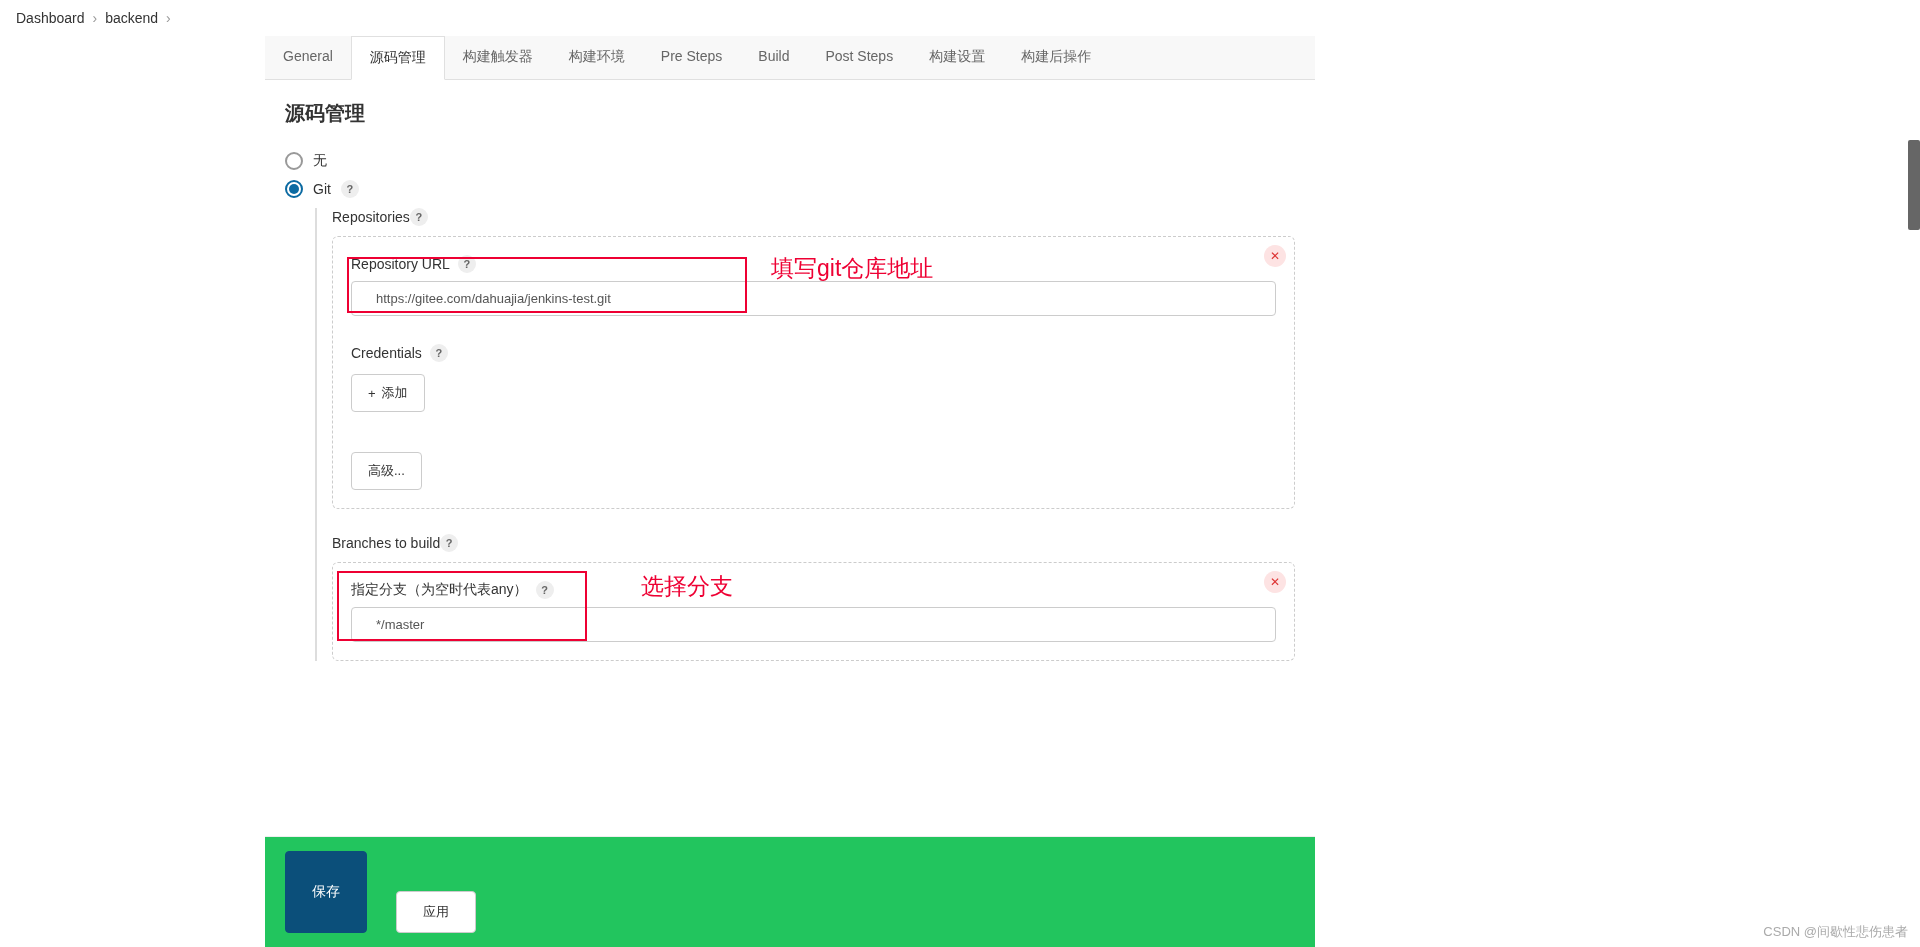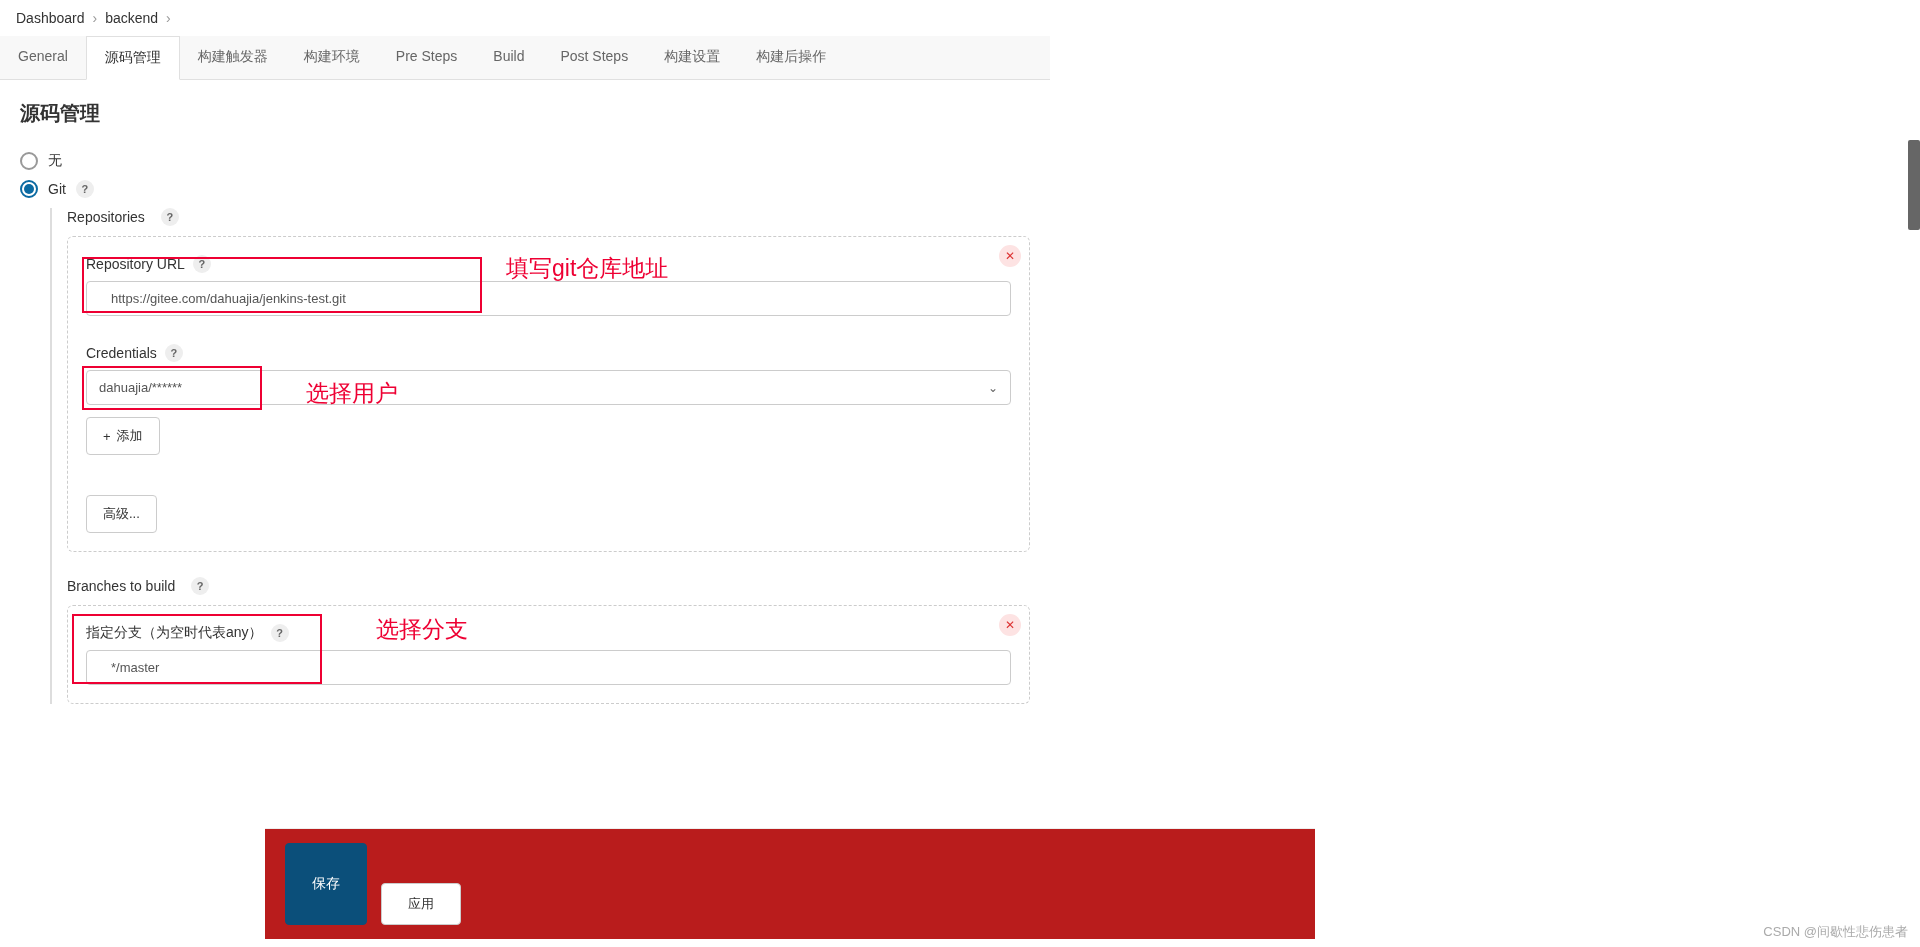--- a/index.html
+++ b/index.html
@@ -1,47 +1,47 @@
 <!DOCTYPE html>
 <html><head>
 <meta charset="utf-8">
 <style>
 * { box-sizing: border-box; margin: 0; padding: 0; }
 body { font-family: -apple-system, BlinkMacSystemFont, "Segoe UI", Arial, sans-serif; font-size: 14px; color: #333; background: #fff; }
 .breadcrumb { display: flex; align-items: center; gap: 8px; padding: 10px 16px; font-size: 14px; }
 .breadcrumb a { color: #333; text-decoration: none; }
 .breadcrumb .sep { color: #999; }
-.content-wrap { display: flex; flex-direction: column; }
+.content-wrap { display: flex; }
 .left-gap { width: 265px; flex-shrink: 0; }
 .main { flex: 1; max-width: 1050px; }
 .tabs { display: flex; border-bottom: 1px solid #e0e0e0; background: #f8f8f8; }
 .tab { padding: 12px 18px; color: #666; cursor: pointer; font-size: 14px; }
 .tab.active { background: #fff; border: 1px solid #e0e0e0; border-bottom: 1px solid #fff; margin-bottom: -1px; color: #333; }
 .section-title { font-size: 20px; font-weight: bold; padding: 20px 20px 15px 20px; }
 .form-area { padding: 0 20px 20px 20px; }
 .radio-row { display: flex; align-items: center; gap: 10px; margin: 10px 0; }
 .radio { width: 18px; height: 18px; border: 2px solid #999; border-radius: 50%; display: inline-block; position: relative; }
 .radio.selected { border-color: #0b6aa2; }
 .radio.selected::after { content: ""; position: absolute; width: 10px; height: 10px; background: #0b6aa2; border-radius: 50%; top: 2px; left: 2px; }
 .help { display: inline-flex; align-items: center; justify-content: center; width: 18px; height: 18px; border-radius: 50%; background: #eee; color: #666; font-size: 11px; font-weight: bold; cursor: pointer; }
 .git-section { margin-left: 30px; border-left: 2px solid #ddd; padding-left: 15px; margin-top: 10px; }
-.sub-label-row { display: flex; align-items: center; gap: 16px; margin: 10px 0; }
+.sub-label-row { display: flex; align-items: center; gap: 0; margin: 10px 0; }
 .sub-label { font-size: 14px; color: #333; }
 .dashed-box { border: 1px dashed #ccc; border-radius: 6px; padding: 18px; margin: 10px 0; position: relative; }
 .field-label { display: flex; align-items: center; gap: 8px; margin-bottom: 8px; font-size: 14px; }
 .text-input { width: 100%; padding: 9px 24px; border: 1px solid #ccc; border-radius: 4px; font-size: 13px; color: #555; }
 .select-input { width: 100%; padding: 9px 12px; border: 1px solid #ccc; border-radius: 4px; font-size: 13px; color: #555; display: flex; justify-content: space-between; align-items: center; cursor: pointer; background: #fff; }
 .chev { font-size: 12px; color: #666; }
 .btn { display: inline-flex; align-items: center; gap: 6px; padding: 9px 16px; border: 1px solid #ccc; border-radius: 4px; background: #fff; cursor: pointer; font-size: 13px; color: #333; }
 .btn-primary { background: #0b4f7a; color: #fff; border-color: #0b4f7a; padding: 11px 26px; font-size: 14px; font-weight: 500; }
 .btn-group { margin-top: 12px; }
 .close-btn { position: absolute; top: 8px; right: 8px; width: 22px; height: 22px; border-radius: 50%; background: #fde3e3; color: #d33; display: flex; align-items: center; justify-content: center; font-size: 12px; cursor: pointer; }
 .red-box { position: absolute; border: 2px solid #e03; pointer-events: none; }
 .red-text { position: absolute; color: #e03; font-size: 23px; font-weight: 500; pointer-events: none; }
-.action-bar { position: fixed; bottom: 8px; left: 265px; right: 0; max-width: 1050px; padding: 14px 20px; background: #b91c1c; display: flex; gap: 14px; border-top: 1px solid #eee; }
+.action-bar { position: fixed; bottom: 0; left: 265px; right: 0; max-width: 1050px; padding: 14px 20px; background: #22c55e; display: flex; gap: 29px; border-top: 1px solid #eee; }
 .watermark { position: fixed; bottom: 6px; right: 12px; color: #aaa; font-size: 13px; }
 .spacer { height: 80px; }
 .scroll-marker { position: fixed; right: 0; top: 140px; width: 12px; height: 90px; background: #666; border-radius: 2px; }
 </style>
 </head>
 <body>
 
 <div class="breadcrumb">
   <a>Dashboard</a>
   <span class="sep">›</span>
@@ -94,28 +94,20 @@
           <div style="position:relative;">
             <input class="text-input" value="https://gitee.com/dahuajia/jenkins-test.git" style="">
             <div class="red-box" style="top:-24px; left:-4px; width:400px; height:56px;"></div>
             <div class="red-text" style="top:-28px; left:420px;">填写git仓库地址</div>
           </div>
 
           <div class="field-label" style="margin-top:28px;">
             <span>Credentials</span>
             <span class="help">?</span>
           </div>
-          <div style="position:relative;">
-            <div class="select-input">
-              <span>dahuajia/******</span>
-              <span class="chev">⌄</span>
-            </div>
-            <div class="red-box" style="top:-4px; left:-4px; width:180px; height:44px;"></div>
-            <div class="red-text" style="top:8px; left:220px;">选择用户</div>
-          </div>
 
           <div class="btn-group">
             <button class="btn">
               <span>+</span>
               <span>添加</span>
             </button>
           </div>
 
           <div class="btn-group" style="margin-top:40px;">
             <button class="btn">高级...</button>

